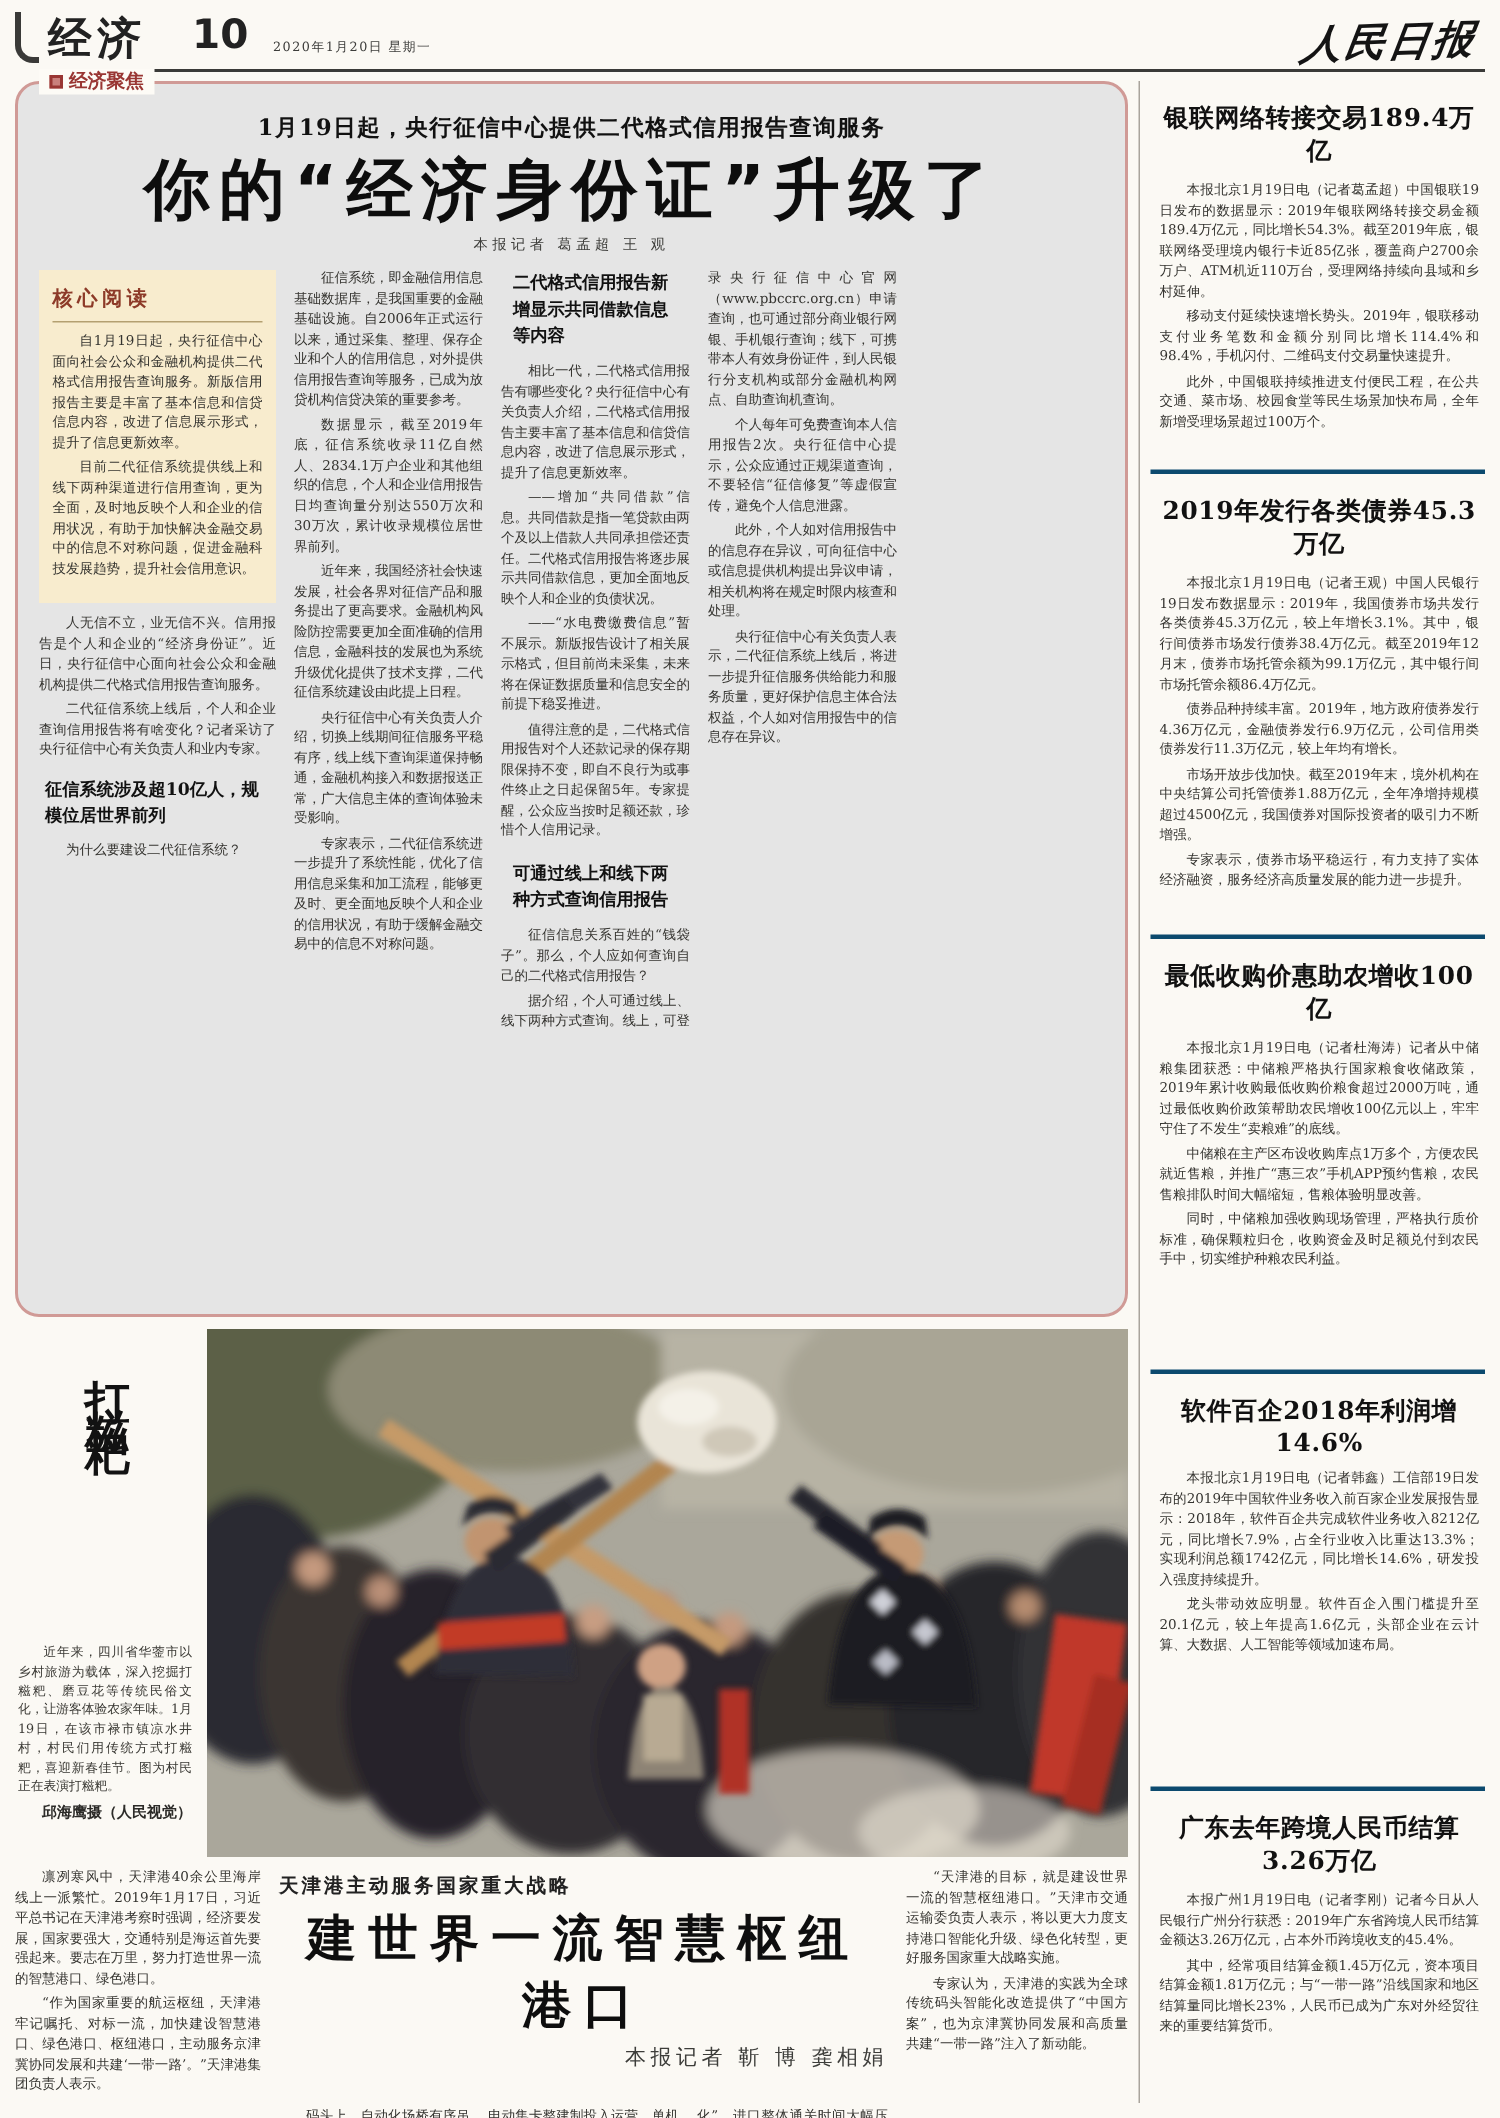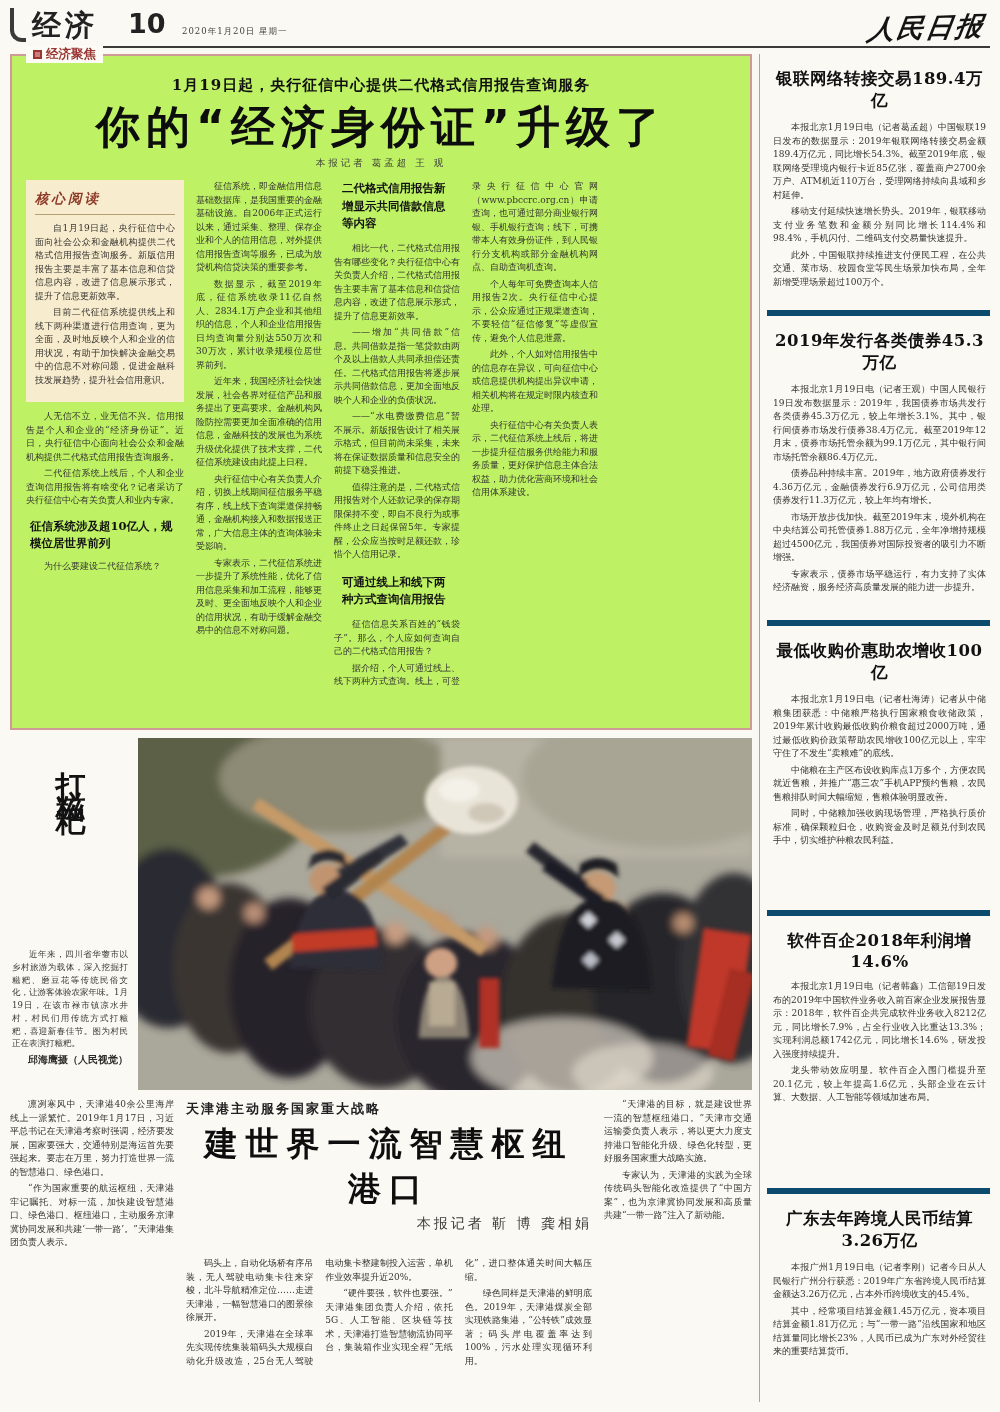--- a/index.html
+++ b/index.html
@@ -48,24 +48,24 @@
   
   .content { display:flex; height:1348px; }
   .main-col { width:742px; }
   .vdiv { width:1px; background:#a9a49c; margin:0 7px; }
   .rail { flex:1; min-width:0; display:flex; flex-direction:column; }
 
   
   .feature {
     position:relative;
     border:2px solid #d09a96;
-    border-radius:0;
-    height:676px;
+    border-radius:16px;
+    height:824px;
     padding:20px 14px 10px 14px;
-    background:#bef264;
+    background:#e5e5e5;
   }
   .feature-tag {
     position:absolute; top:-10px; left:14px;
     background:#fdfbf6; padding:0 7px;
     color:#993633; font-weight:bold; font-size:12.5px;
     font-family:"DejaVu Sans","Liberation Sans",sans-serif;
     display:flex; align-items:center; gap:4px;
   }
   .tag-square {
     width:9px; height:9px; border:2px solid #993633; background:#c9807c;
@@ -78,21 +78,21 @@
     font-weight:900; font-size:44px; letter-spacing:6px; color:#0d0d0d;
     margin:8px 0 6px 0; line-height:1.1;
   }
   .byline { text-align:center; font-size:9.5px; color:#3d3d3a; letter-spacing:3px; margin-bottom:10px; }
 
   .feature-body { display:flex; gap:12px; height:520px; overflow:hidden; }
   .feature-left { width:158px; flex:none; overflow:hidden; }
   .core-box {
     background:#f8ecce; padding:10px 9px 12px 9px; margin-bottom:8px;
   }
-  .core-title { font-weight:bold; color:#8d3a28; font-size:13.5px; letter-spacing:3px;font-style:italic; }
+  .core-title { font-weight:bold; color:#8d3a28; font-size:13.5px; letter-spacing:3px; }
   .core-rule { border-top:1px solid #b4a071; margin:6px 0 7px 0; }
   .core-box p, .txt p { font-size:9px; line-height:1.5; text-align:justify; text-indent:2em; margin-bottom:3px; }
   .core-box p { color:#55503f; }
   .txt p { color:#34332f; }
   .sub-left {
     font-weight:bold; font-size:11.5px; line-height:1.5; color:#111;
     margin:10px 4px 8px 4px; text-align:left;
   }
   .q-line { font-size:9px; text-indent:2em; color:#34332f; }
 
@@ -129,21 +129,21 @@
   .port-kicker { text-align:left; font-weight:bold; font-size:13px; color:#222; letter-spacing:2px; margin-top:2px; }
   .port-headline {
     text-align:center; font-weight:900; font-size:33px; letter-spacing:8px;
     color:#0e0e0e; margin:4px 0 3px 0;
     font-family:"DejaVu Serif","Liberation Serif",serif;
   }
   .port-byline { text-align:right; font-size:14px; color:#3d3d3a; letter-spacing:3px; margin-bottom:24px; }
   .port-flow { flex:1; column-count:3; column-gap:12px; column-fill:auto; overflow:hidden; }
 
   
-  .brief { padding:10px 4px 6px 6px; border-bottom:6px solid #0c4a6e; overflow:hidden; }
+  .brief { padding:10px 4px 6px 6px; border-bottom:3px solid #0c4a6e; overflow:hidden; }
   .brief:last-of-type { border-bottom:none; flex:1; }
   .brief-h {
     font-weight:900; font-size:16.5px; color:#111; letter-spacing:0.5px;
     text-align:center; margin:4px 0 9px 0;
     font-family:"DejaVu Serif","Liberation Serif",serif;
   }
   .b1 { height:262px; } .b2 { height:310px; } .b3 { height:290px; } .b4 { height:278px; }
   .rail-footer {
     display:flex; justify-content:flex-end; align-items:center;
     font-size:8.5px; color:#3b3b38; padding:2px 4px 4px 0; letter-spacing:2px;
@@ -208,21 +208,21 @@
                 <p>——增加“共同借款”信息。共同借款是指一笔贷款由两个及以上借款人共同承担偿还责任。二代格式信用报告将逐步展示共同借款信息，更加全面地反映个人和企业的负债状况。</p>
                 <p>——“水电费缴费信息”暂不展示。新版报告设计了相关展示格式，但目前尚未采集，未来将在保证数据质量和信息安全的前提下稳妥推进。</p>
                 <p>值得注意的是，二代格式信用报告对个人还款记录的保存期限保持不变，即自不良行为或事件终止之日起保留5年。专家提醒，公众应当按时足额还款，珍惜个人信用记录。</p>
               </div>
             <h3 class="flow-sub">可通过线上和线下两种方式查询信用报告</h3>
             <div>
                 <p>征信信息关系百姓的“钱袋子”。那么，个人应如何查询自己的二代格式信用报告？</p>
                 <p>据介绍，个人可通过线上、线下两种方式查询。线上，可登录央行征信中心官网（www.pbccrc.org.cn）申请查询，也可通过部分商业银行网银、手机银行查询；线下，可携带本人有效身份证件，到人民银行分支机构或部分金融机构网点、自助查询机查询。</p>
                 <p>个人每年可免费查询本人信用报告2次。央行征信中心提示，公众应通过正规渠道查询，不要轻信“征信修复”等虚假宣传，避免个人信息泄露。</p>
                 <p>此外，个人如对信用报告中的信息存在异议，可向征信中心或信息提供机构提出异议申请，相关机构将在规定时限内核查和处理。</p>
-                <p>央行征信中心有关负责人表示，二代征信系统上线后，将进一步提升征信服务供给能力和服务质量，更好保护信息主体合法权益，助力优化营商环境和社会信用体系建设。</p>
+                <p>央行征信中心有关负责人表示，二代征信系统上线后，将进一步提升征信服务供给能力和服务质量，更好保护信息主体合法权益，个人如对信用报告中的信息存在异议。</p>
               </div>
           </div>
         </div>
       </section>
 
       <section class="photo-row">
         <div class="photo-side">
           <div class="photo-title">打糍粑</div>
           <p class="photo-caption">近年来，四川省华蓥市以乡村旅游为载体，深入挖掘打糍粑、磨豆花等传统民俗文化，让游客体验农家年味。1月19日，在该市禄市镇凉水井村，村民们用传统方式打糍粑，喜迎新春佳节。图为村民正在表演打糍粑。</p>
           <div class="photo-credit">邱海鹰摄（人民视觉）</div>

